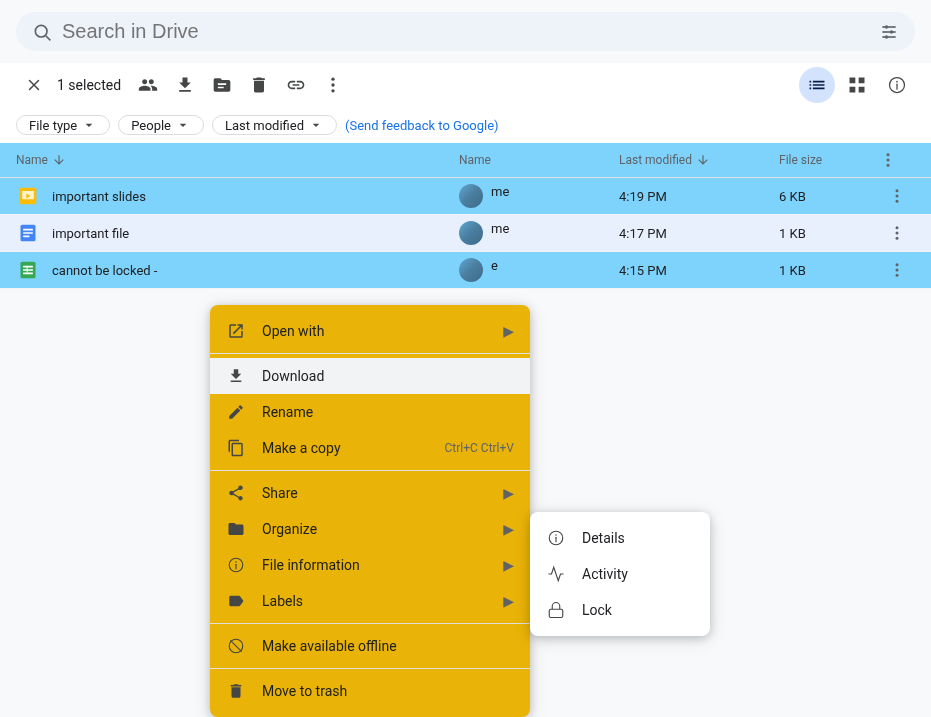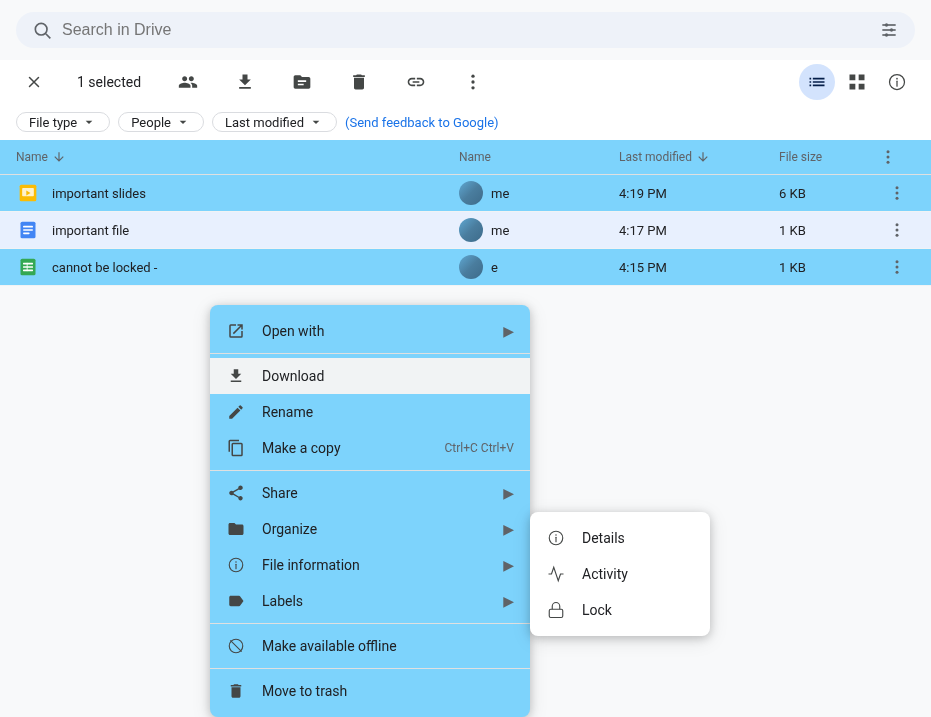--- a/index.html
+++ b/index.html
@@ -18,38 +18,38 @@
       border-radius: 24px;
       display: flex;
       align-items: center;
       padding: 8px 16px;
       margin: 12px 16px;
       gap: 10px;
     }
     .search-bar input {
       border: none;
       background: transparent;
-      font-size: 16px;
+      font-size: 20px;
       outline: none;
       flex: 1;
       color: #7f1d1d;
     }
     .filter-icon {
       margin-left: auto;
       cursor: pointer;
       color: #5f6368;
     }
 
     
     .toolbar {
       display: flex;
       align-items: center;
       padding: 4px 16px;
       background: #fff;
-      gap: 21px;
+      gap: 1px;
     }
     .toolbar-btn {
       background: none;
       border: none;
       cursor: pointer;
       border-radius: 50%;
       width: 36px;
       height: 36px;
       display: flex;
       align-items: center;
@@ -142,21 +142,21 @@
       margin-right: 12px;
       flex-shrink: 0;
       display: flex;
       align-items: center;
       justify-content: center;
     }
     .file-name { flex: 1; font-size: 13px; }
     .owner-cell {
       width: 160px;
       display: flex;
-      align-items: center;
+      align-items: flex-start;
       gap: 8px;
       font-size: 13px;
       color: #202124;
     }
     .avatar {
       width: 24px;
       height: 24px;
       border-radius: 50%;
       background: #a8c7fa;
       overflow: hidden;
@@ -179,21 +179,21 @@
       display: flex;
       justify-content: center;
       cursor: pointer;
     }
 
     
     .context-menu {
       position: absolute;
       top: 305px;
       left: 210px;
-      background: #7dd3fc;
+      background: #eab308;
       border-radius: 8px;
       box-shadow: 0 2px 10px rgba(0,0,0,0.2), 0 4px 20px rgba(0,0,0,0.1);
       min-width: 320px;
       padding: 8px 0;
       z-index: 100;
     }
     .menu-item {
       display: flex;
       align-items: center;
       padding: 8px 16px;

